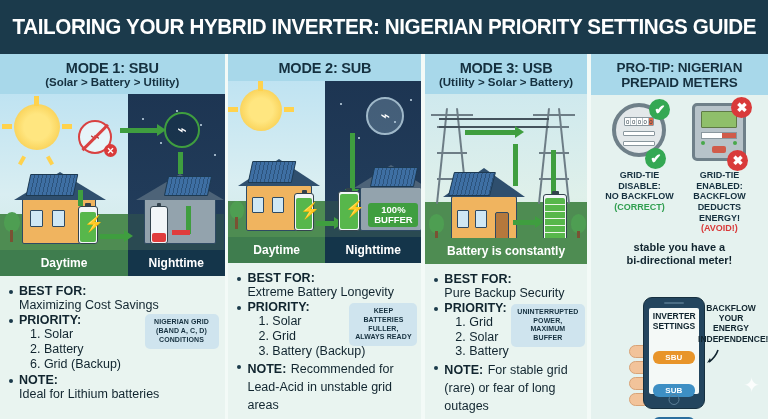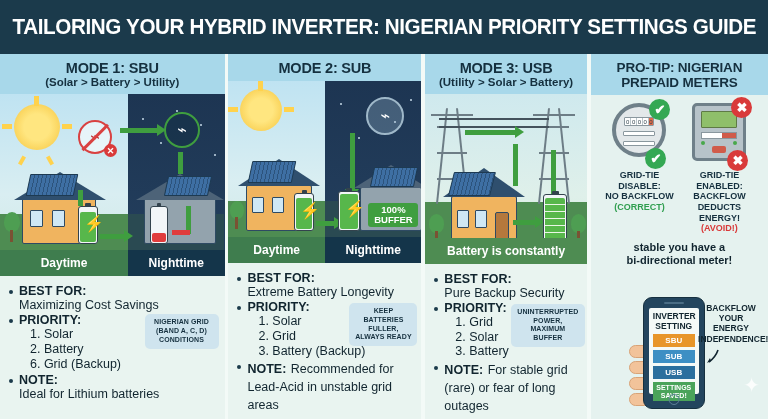--- a/index.html
+++ b/index.html
@@ -160,21 +160,21 @@
     position:absolute; left:52px; top:6px; width:62px; height:112px;
     background:#23455e; border-radius:9px; border:1.5px solid #16303f;
   }
   .phone .screen {
     position:absolute; left:5px; right:5px; top:10px; bottom:14px;
     background:#f4f9f7; border-radius:2px; padding:4px 4px 0; text-align:center;
   }
   .phone .notch { position:absolute; left:50%; transform:translateX(-50%); top:4px; width:20px; height:2px; background:#4a6d85; border-radius:2px; }
   .phone .home { position:absolute; left:50%; transform:translateX(-50%); bottom:3px; width:11px; height:11px; border:1.4px solid #5b7f97; border-radius:50%; }
   .ph-title { font-size:8.5px; font-weight:bold; color:#11252f; line-height:1.12; }
-  .ph-btn { margin-top:3px; border-radius:0; color:#fff; font-size:8px; font-weight:bold; padding:2px 0; }
+  .ph-btn { margin-top:20px; border-radius:6px; color:#fff; font-size:8px; font-weight:bold; padding:2px 0; }
   .ph-btn.sbu { background:#e8952a; }
   .ph-btn.sub { background:#3d8fc4; }
   .ph-btn.usb { background:#2b6f9e; }
   .ph-btn.saved { background:#4aa35a; font-size:7px; line-height:1.1; padding:2px 0; }
   .hand { position:absolute; left:36px; top:36px; width:86px; height:92px;
           background:#f2c39a; border-radius:26px 12px 10px 16px; z-index:-1; }
   .finger { position:absolute; left:38px; width:22px; height:13px; background:#f2c39a;
             border:1px solid #d8a377; border-radius:8px; }
   .control-txt { position:absolute; right:4px; top:12px; width:66px; font-size:8.5px;
                  font-weight:bold; color:#11252f; text-align:center; line-height:1.2; }
@@ -545,21 +545,21 @@
         <div class="hand"></div>
         <div class="finger" style="top:54px"></div>
         <div class="finger" style="top:70px"></div>
         <div class="finger" style="top:86px"></div>
         <div class="finger" style="top:102px"></div>
 
         <div class="phone">
           <div class="notch"></div>
           <div class="screen">
             <div class="ph-title">INVERTER</div>
-            <div class="ph-title">SETTING</div>
+            <div class="ph-title">SETTINGS</div>
             <div class="ph-btn sbu">SBU</div>
             <div class="ph-btn sub">SUB</div>
             <div class="ph-btn usb">USB</div>
             <div class="ph-btn saved">
               <div>SETTINGS</div>
               <div>SAVED!</div>
             </div>
           </div>
           <div class="home"></div>
         </div>

